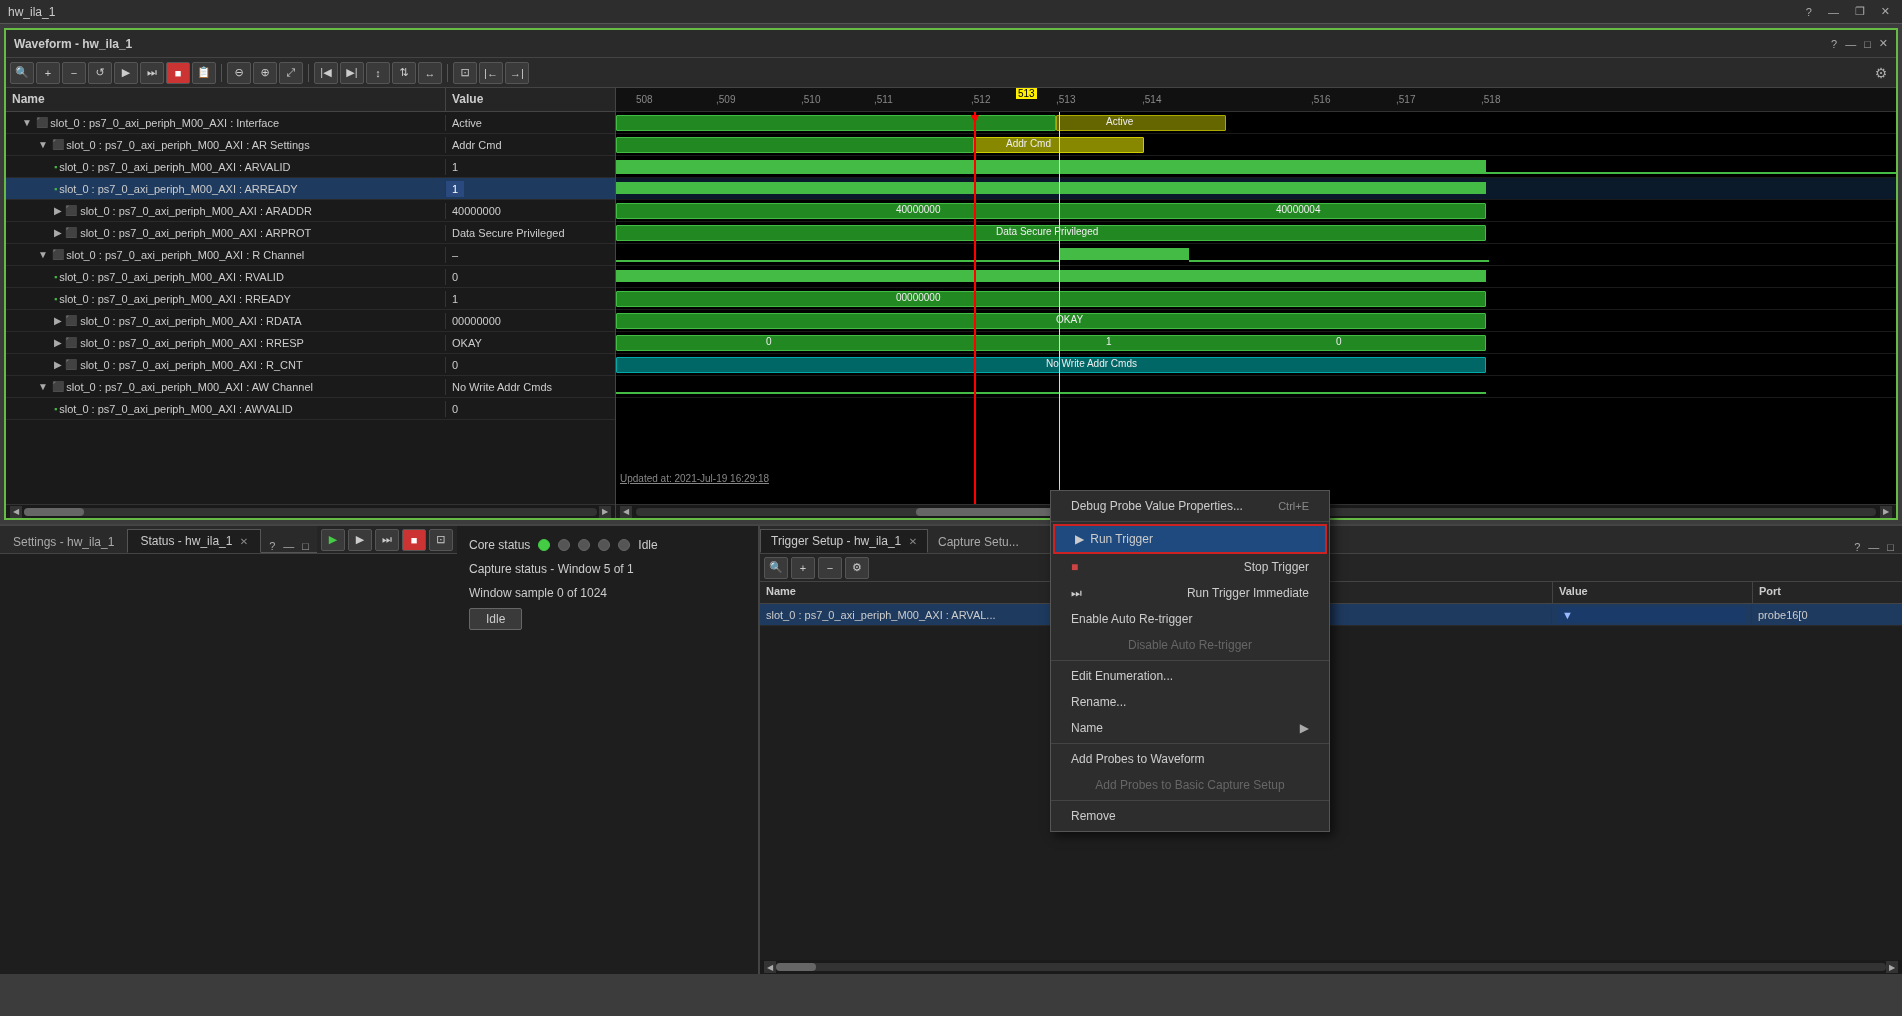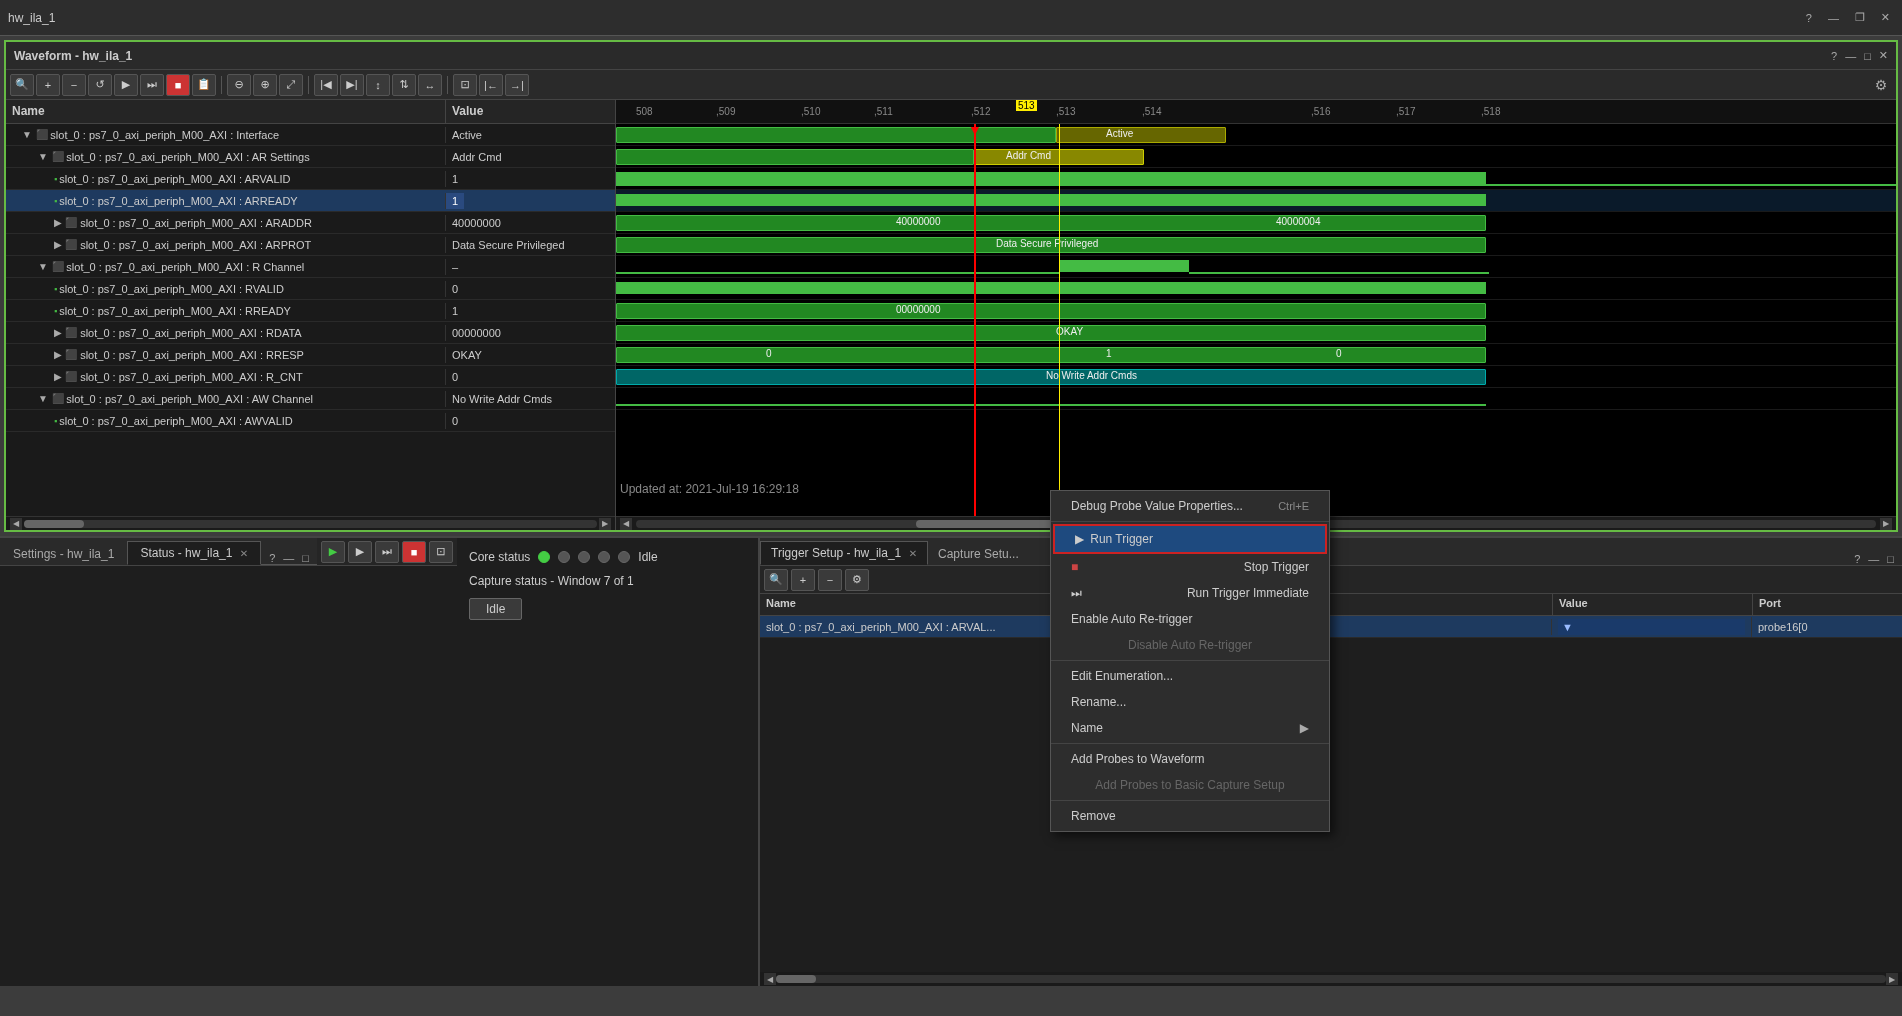--- a/index.html
+++ b/index.html
@@ -9,21 +9,21 @@
       background: #3c3c3c;
       color: #cccccc;
       overflow: hidden;
       width: 1902px;
       height: 1016px;
     }
 
     
     .title-bar {
       background: #2d2d2d;
-      height: 36px;
+      height: 24px;
       display: flex;
       align-items: center;
       padding: 0 8px;
       border-bottom: 1px solid #555;
       justify-content: space-between;
     }
     .title-bar-left {
       display: flex;
       align-items: center;
       gap: 6px;
@@ -316,22 +316,23 @@
       border-radius: 4px;
       width: 80px;
       left: 200px;
     }
 
     
     .wave-timestamp {
       position: absolute;
       bottom: 20px;
       left: 4px;
-      font-size: 12px;
+      font-size: 10px;
       color: #888;
+      text-decoration: underline;
     }
 
     
     .bottom-area {
       display: flex;
       height: 450px;
       background: #2a2a2a;
       border-top: 2px solid #444;
     }
 
@@ -895,21 +896,24 @@
       <div class="status-row">
         <span>Core status</span>
         <div class="status-circle green"></div>
         <div class="status-circle gray"></div>
         <div class="status-circle gray"></div>
         <div class="status-circle gray"></div>
         <div class="status-circle gray"></div>
         <span>Idle</span>
       </div>
       <div class="capture-row">
-        <span>Capture status  -  Window 7 of 1</span>
+        <span>Capture status  -  Window 5 of 1</span>
+      </div>
+      <div class="window-sample">
+        <span>Window sample 0 of 1024</span>
       </div>
       <button class="idle-btn">Idle</button>
     </div>
   </div>
 
   <div class="trigger-panel">
     <div class="trigger-tabbar">
       <div class="trigger-tab">
         <span>Trigger Setup - hw_ila_1</span>
         <span class="tab-close">✕</span>

